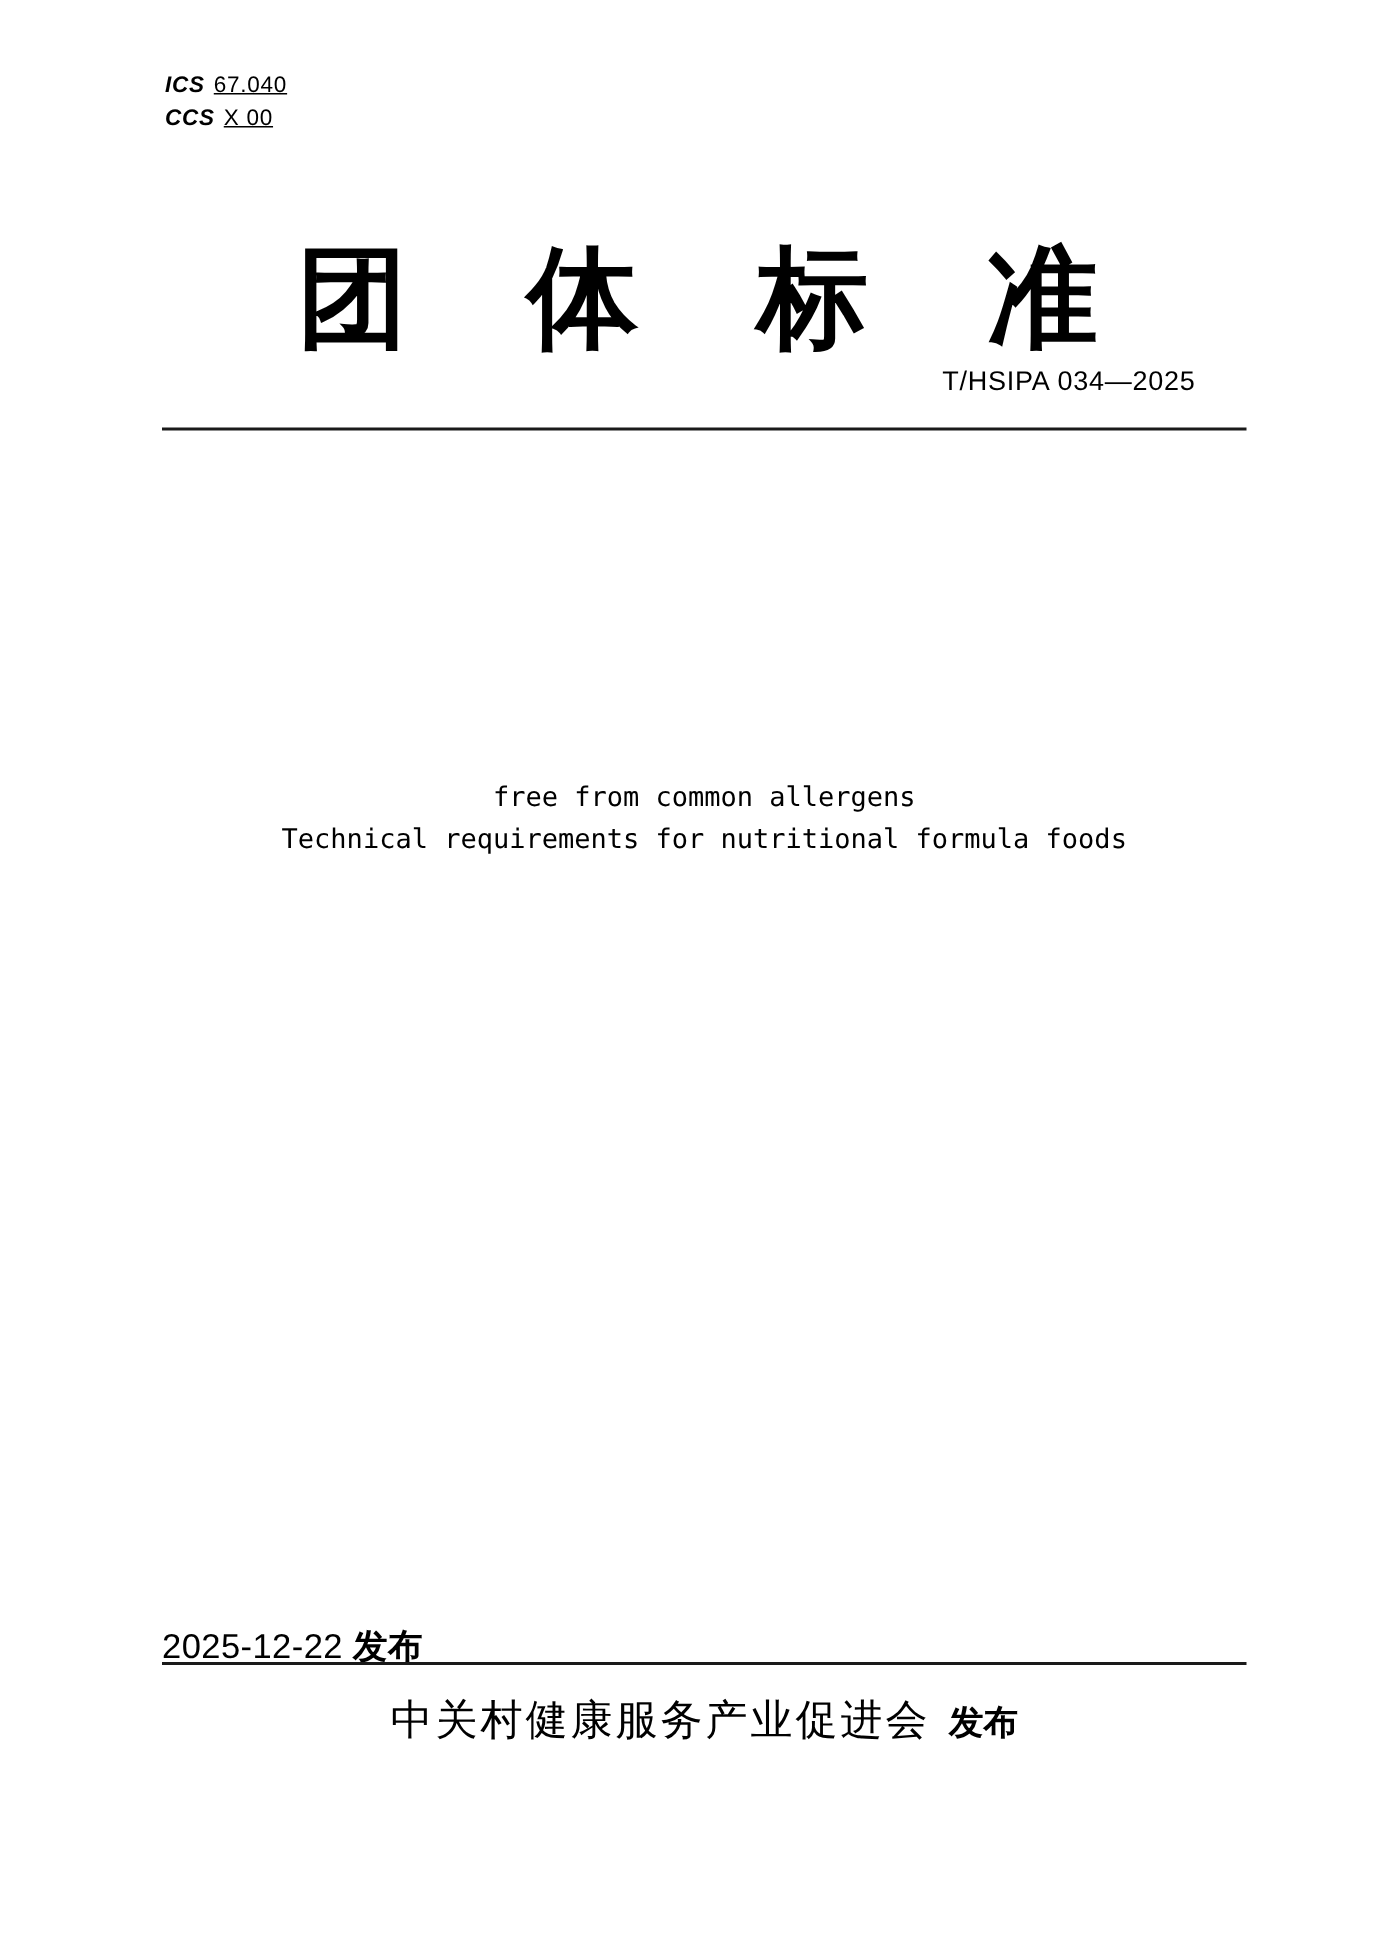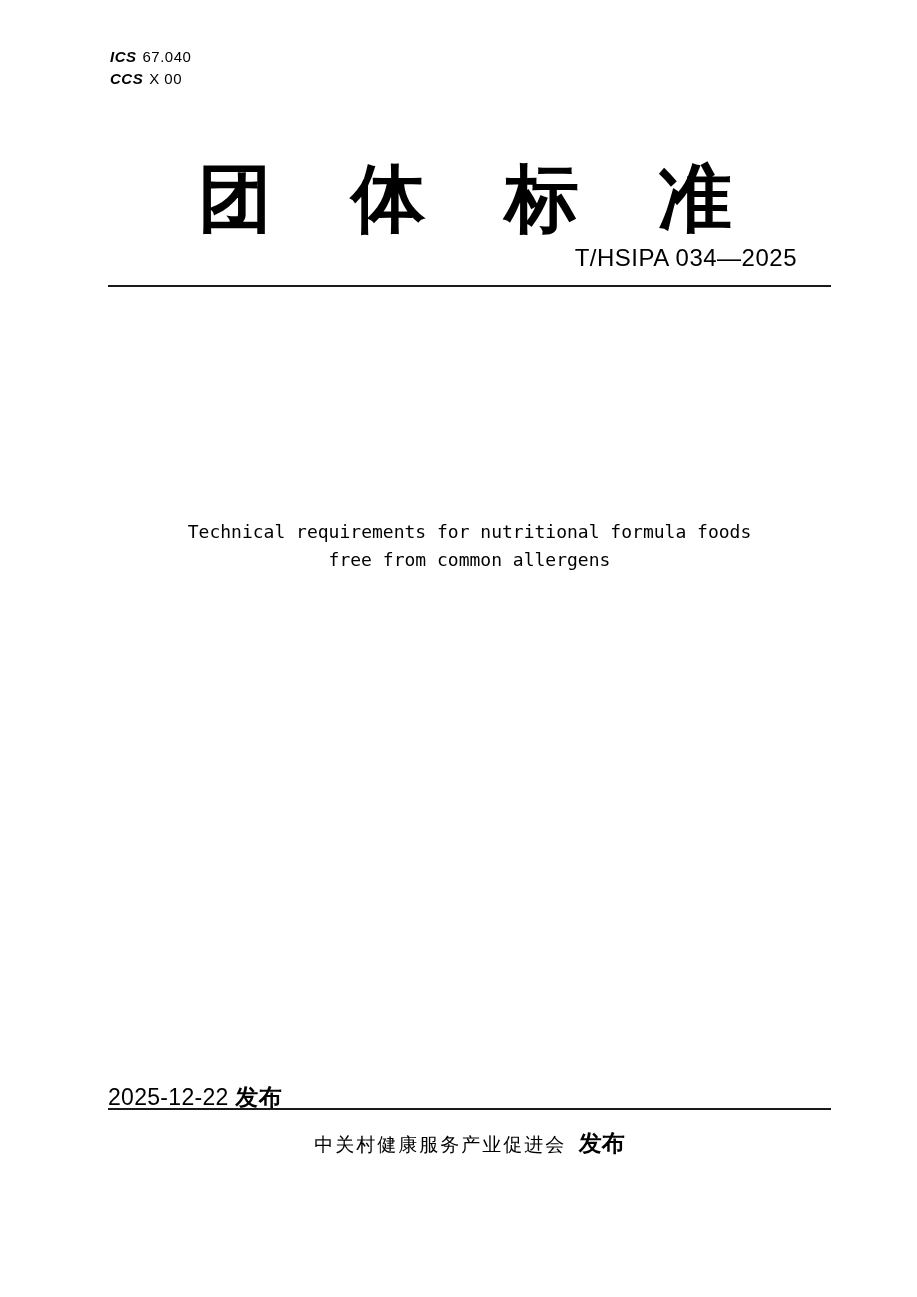--- a/index.html
+++ b/index.html
@@ -18,42 +18,42 @@
   
   .codes {
     position: absolute;
     left: 110px;
     top: 46px;
     font-size: 15px;
     line-height: 22px;
     letter-spacing: 0.5px;
   }
   .codes .code-label { font-weight: bold; font-style: italic; }
-  .codes .code-value { font-weight: normal; margin-left: 6px; }
+  .codes .code-value { font-weight: normal; margin-left: 6px; text-decoration: underline; }
 
   
   .standard-type {
     position: absolute;
     left: 198px;
     top: 160px;
     width: 534px;
     display: flex;
     justify-content: space-between;
     font-size: 74px;
     line-height: 78px;
     font-weight: bold;
     font-family: "Liberation Sans", sans-serif;
   }
 
   
   .standard-number {
     position: absolute;
     right: 120px;
     top: 244px;
-    font-size: 24px;
+    font-size: 18px;
     font-weight: 500;
     letter-spacing: 0.5px;
   }
 
   .rule {
     position: absolute;
     left: 108px;
     width: 723px;
     height: 0;
     border-top: 2px solid #1a1a1a;
@@ -106,21 +106,21 @@
   .publisher-row {
     position: absolute;
     left: 108px;
     width: 723px;
     top: 1128px;
     text-align: center;
     white-space: nowrap;
   }
   .publisher-name {
     font-family: Liberation Mono, monospace;
-    font-size: 19px;
+    font-size: 28px;
     font-weight: normal;
     letter-spacing: 2px;
   }
   .publisher-suffix {
     font-family: "Liberation Sans", sans-serif;
     font-size: 23px;
     font-weight: bold;
     margin-left: 8px;
   }
 </style>
@@ -144,22 +144,22 @@
     <span>标</span>
     <span>准</span>
   </div>
 
   <div class="standard-number">T/HSIPA 034—2025</div>
 
   <div class="rule rule-top"></div>
 
 
   <div class="title-en">
+    <div>free from common allergens</div>
     <div>Technical requirements for nutritional formula foods</div>
-    <div>free from common allergens</div>
   </div>
 
   <div class="date-row">
     <div>
       <span>2025-12-22</span>
       <span class="cn">发布</span>
     </div>
   </div>
 
   <div class="rule rule-bottom"></div>

